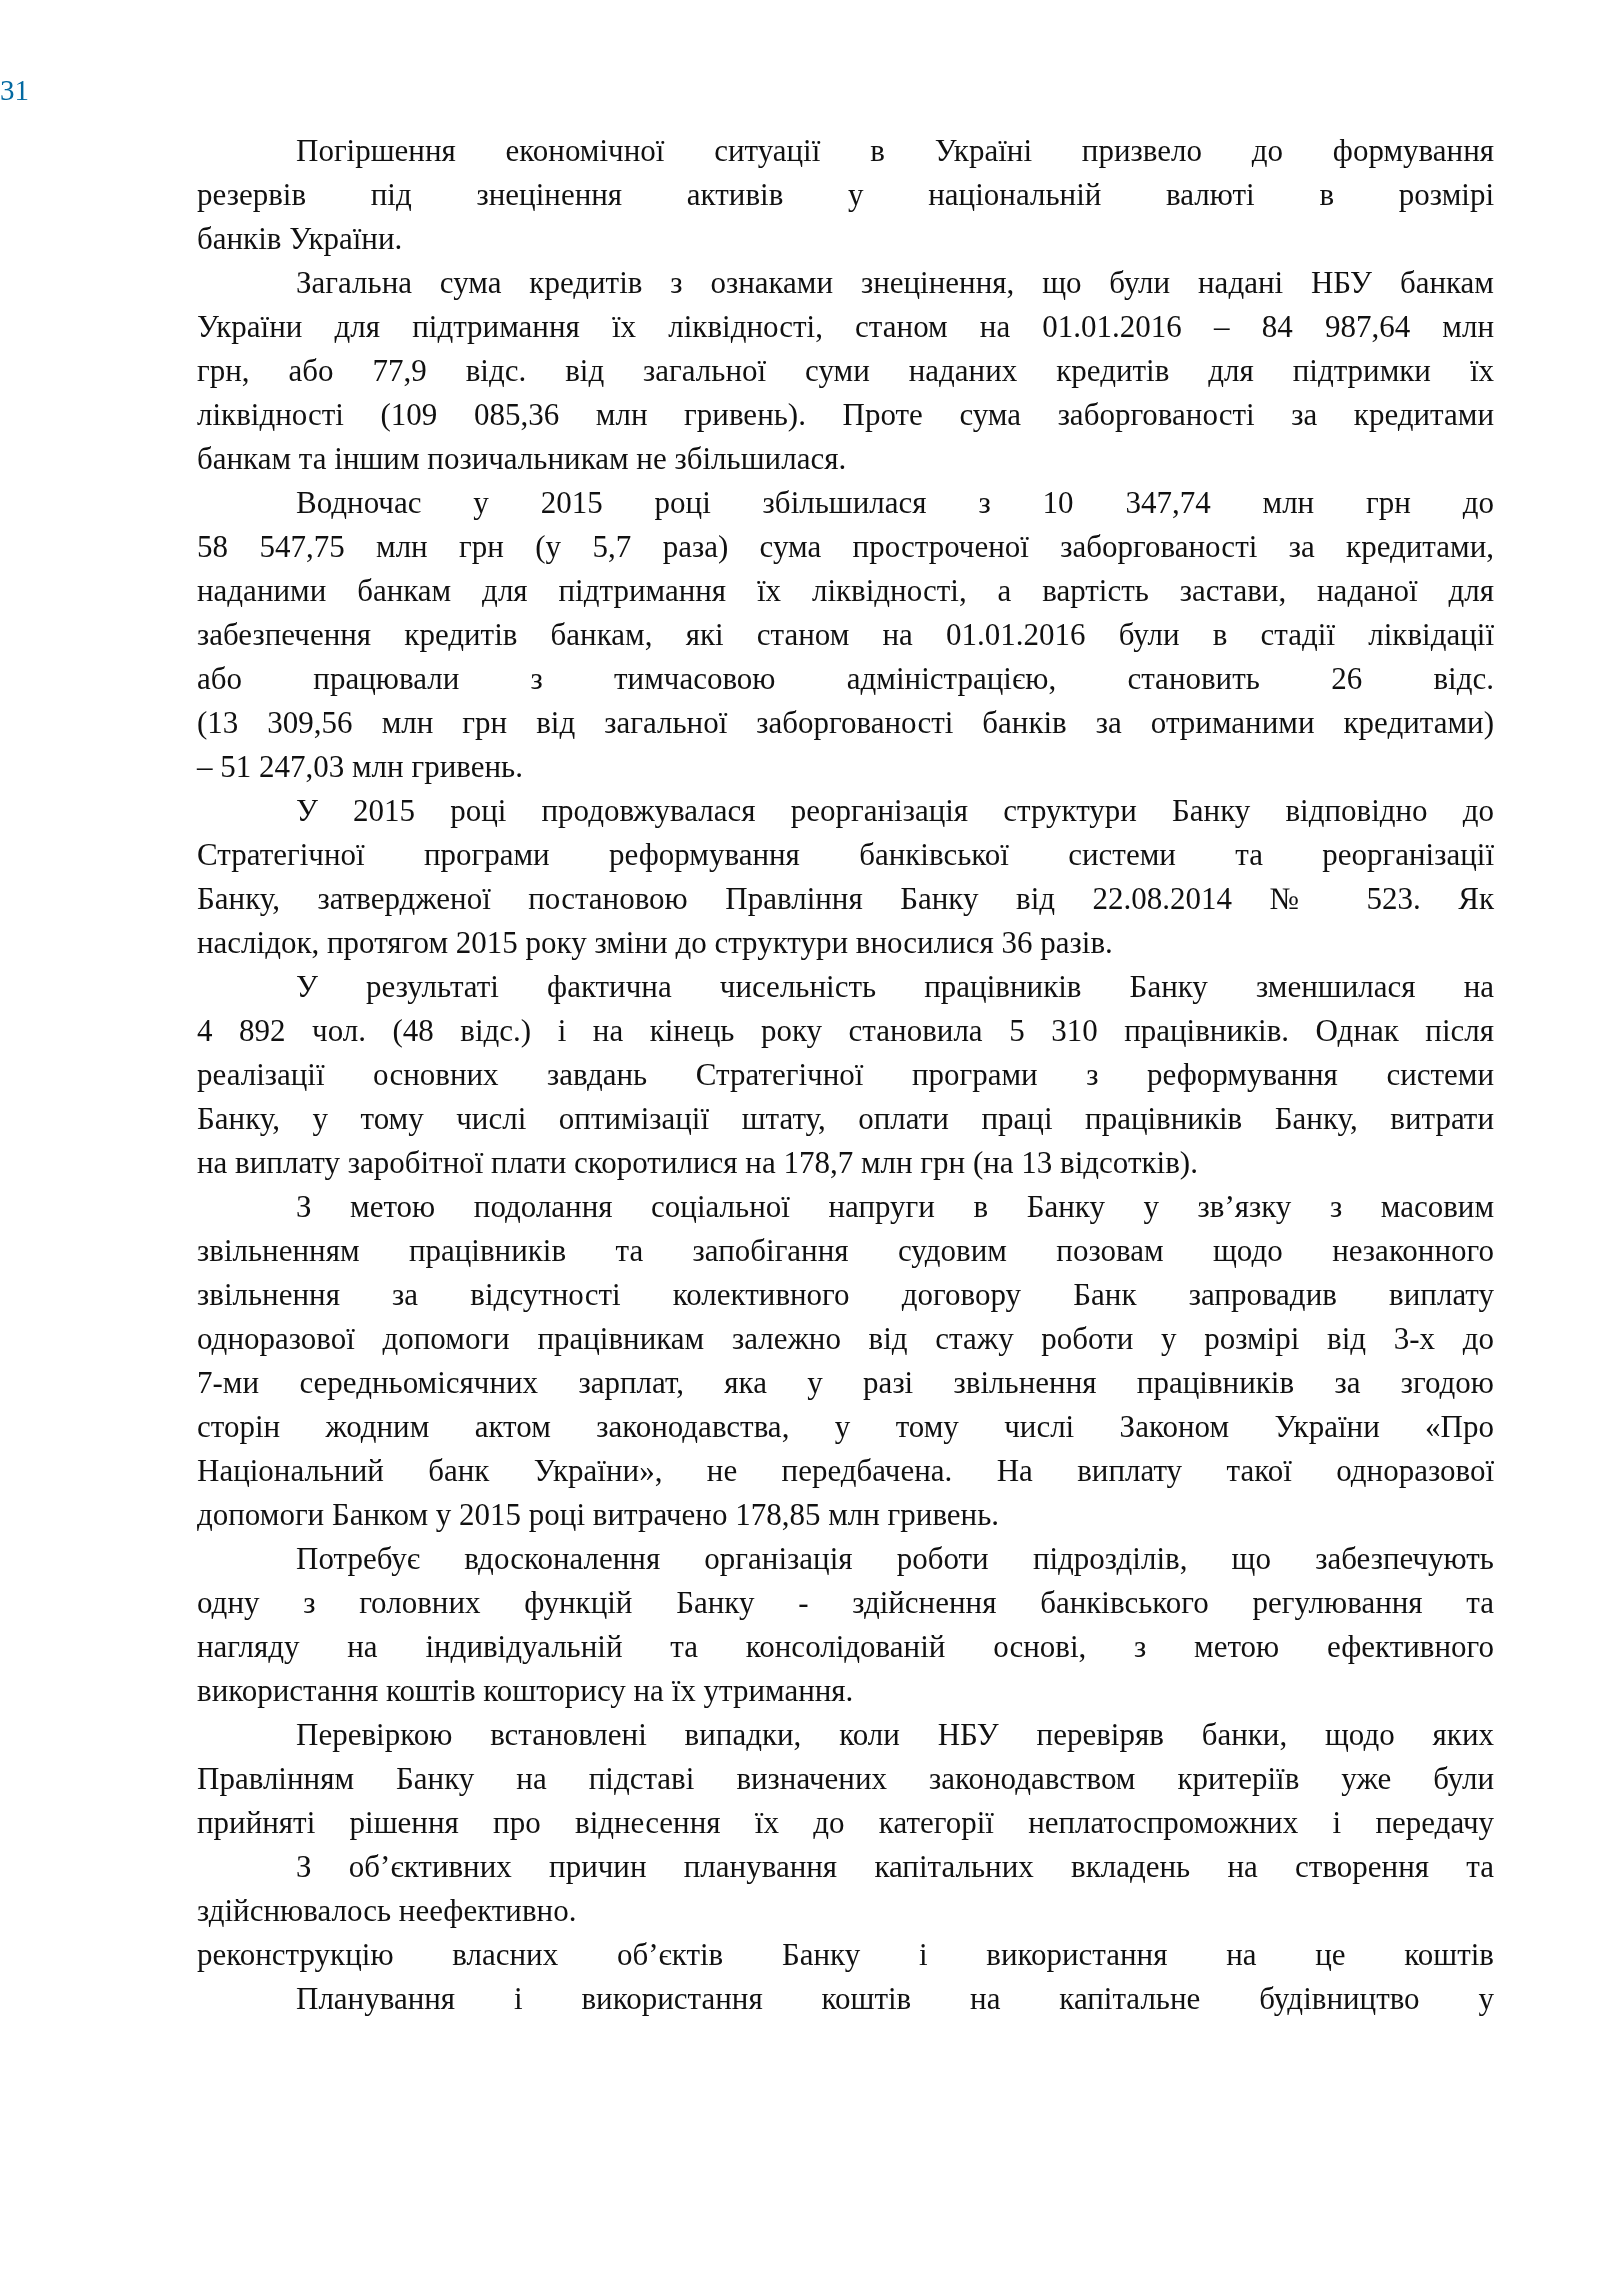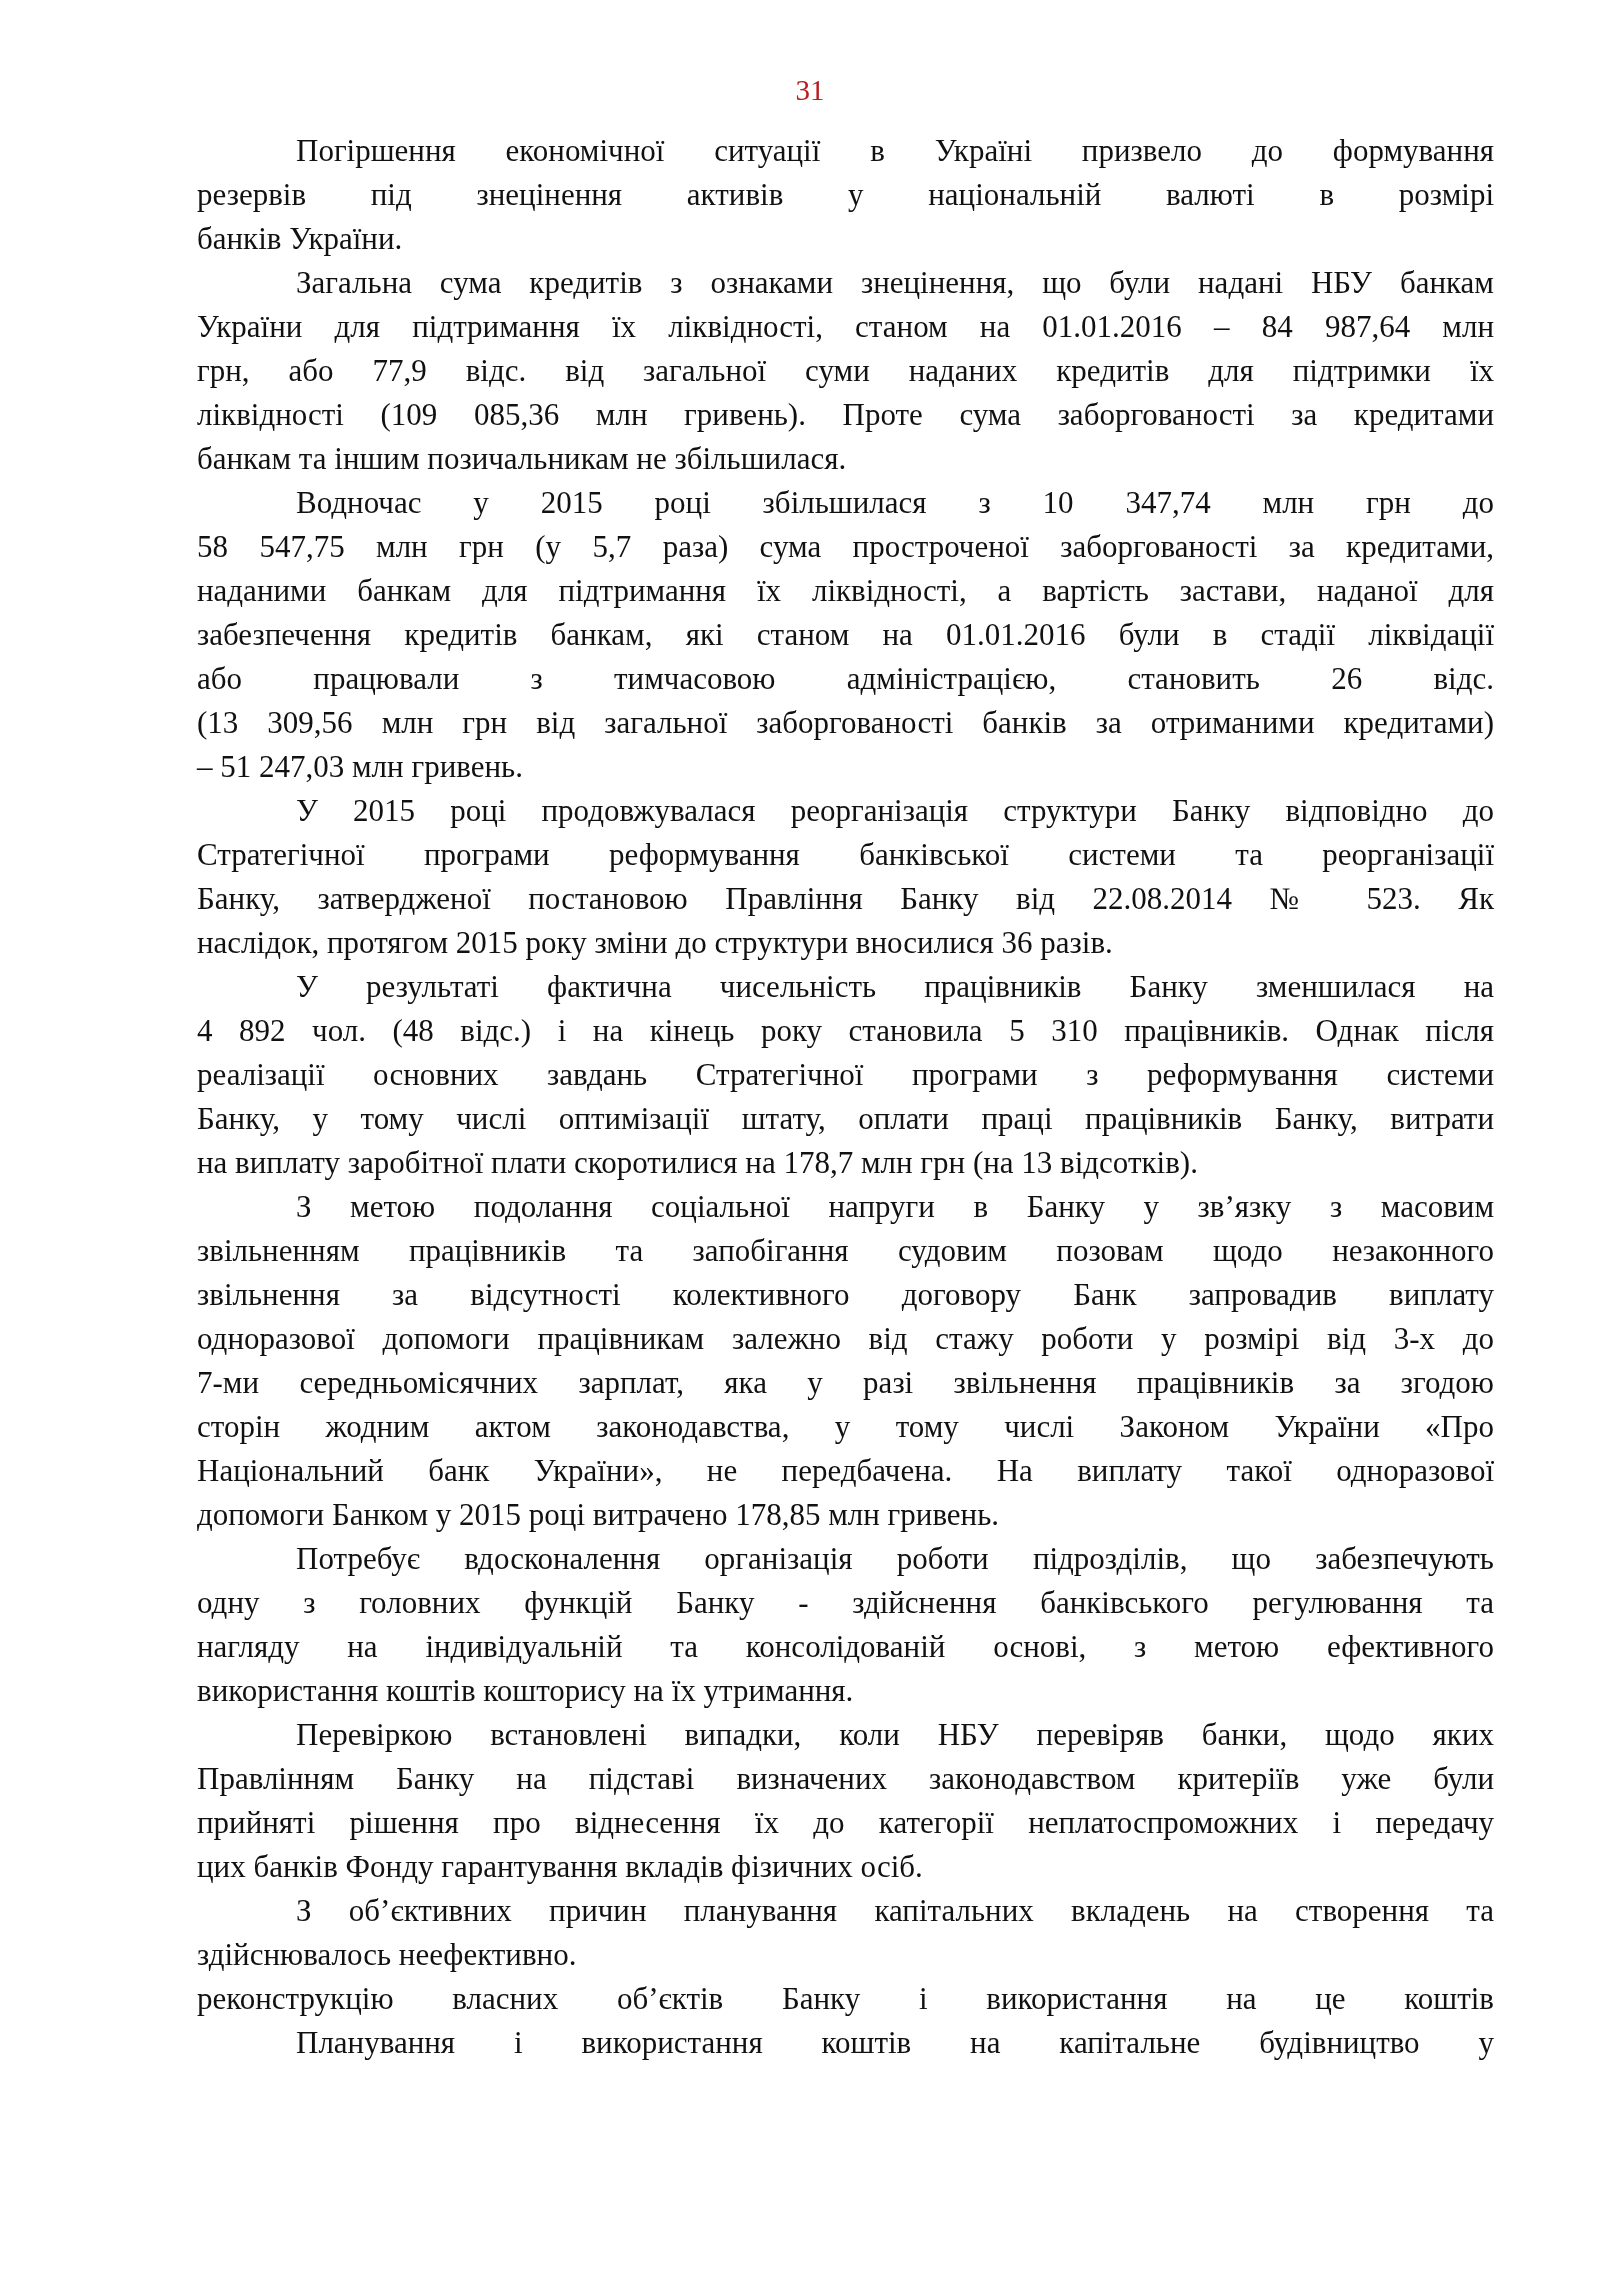--- a/index.html
+++ b/index.html
@@ -1,20 +1,20 @@
 <!DOCTYPE html>
 <html style="font-size:10.5px"><head>
 <meta charset="utf-8">
 <style>
   html, body { margin: 0; padding: 0; background: #ffffff; }
   body { width: 1620px; height: 2273px; position: relative; overflow: hidden; }
   .page { position: absolute; left: 0; top: 0; width: 1620px; height: 2273px; background: #fff; }
   .page-number {
-    position: absolute; top: 74px; left: 0; width: 1620px; text-align: center;
-    font-family: "Liberation Serif", "DejaVu Serif", serif; font-size: 29px; color: #b91c1c;
+    position: absolute; top: 74px; left: 0; width: 1620px; 
+    font-family: "Liberation Serif", "DejaVu Serif", serif; font-size: 29px; color: #0369a1;
   }
   .body-text {
     position: absolute; left: 197px; top: 129px; width: 1297px;
     font-family: "Liberation Serif", "DejaVu Serif", serif;
     font-size: 31px; color: #111; line-height: 44px;
   }
   .line {
     display: block; height: 44px; white-space: nowrap; overflow: visible;
     text-align: justify; text-align-last: justify;
   }
@@ -75,21 +75,20 @@
       <div class="para">
         <span class="line indent">Потребує вдосконалення організація роботи підрозділів, що забезпечують</span>
         <span class="line">одну з головних функцій Банку - здійснення банківського регулювання та</span>
         <span class="line">нагляду на індивідуальній та консолідованій основі, з метою ефективного</span>
         <span class="line last">використання коштів кошторису на їх утримання.</span>
       </div>
       <div class="para">
         <span class="line indent">Перевіркою встановлені випадки, коли НБУ перевіряв банки, щодо яких</span>
         <span class="line">Правлінням Банку на підставі визначених законодавством критеріїв уже були</span>
         <span class="line">прийняті рішення про віднесення їх до категорії неплатоспроможних і передачу</span>
-        <span class="line last">цих банків Фонду гарантування вкладів фізичних осіб.</span>
       </div>
       <div class="para">
         <span class="line indent">З об’єктивних причин планування капітальних вкладень на створення та</span>
         <span class="line last">здійснювалось неефективно.</span>
         <span class="line">реконструкцію власних об’єктів Банку і використання на це коштів</span>
       </div>
       <div class="para">
         <span class="line indent">Планування і використання коштів на капітальне будівництво у</span>
       </div>
     </div>

